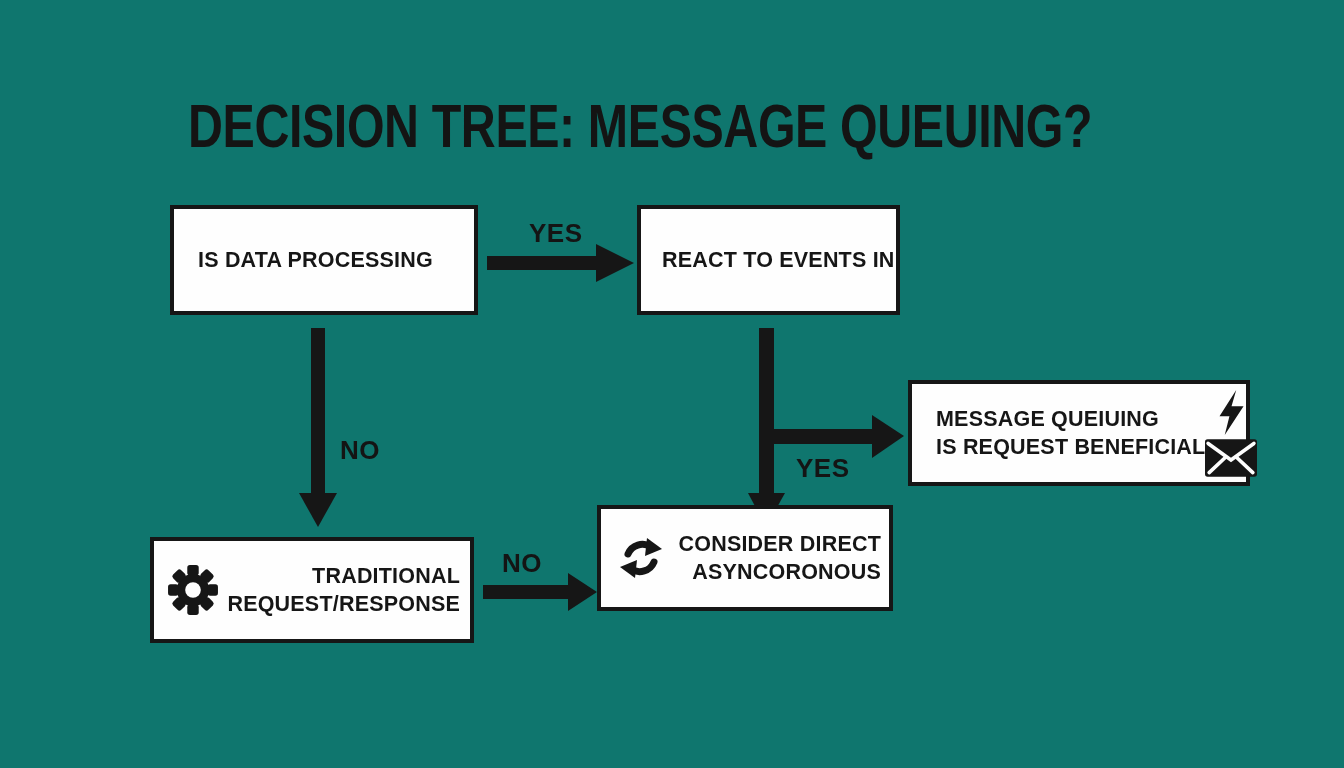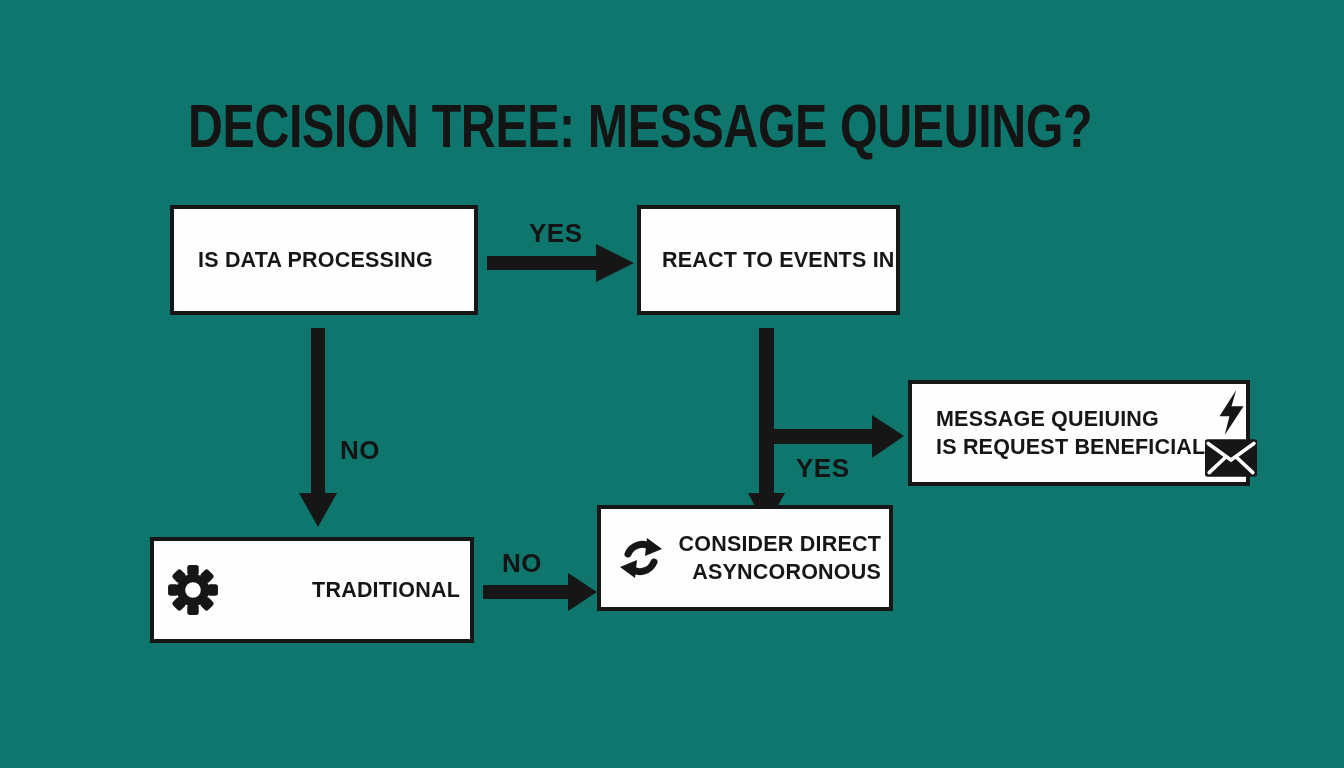--- a/index.html
+++ b/index.html
@@ -118,20 +118,21 @@
         <rect x="39" y="2" width="22" height="20" rx="5" transform="rotate(135 50 50)"></rect>
         <rect x="39" y="2" width="22" height="20" rx="5" transform="rotate(180 50 50)"></rect>
         <rect x="39" y="2" width="22" height="20" rx="5" transform="rotate(225 50 50)"></rect>
         <rect x="39" y="2" width="22" height="20" rx="5" transform="rotate(270 50 50)"></rect>
         <rect x="39" y="2" width="22" height="20" rx="5" transform="rotate(315 50 50)"></rect>
       </g>
       <circle cx="50" cy="50" r="15" fill="#fefefe"></circle>
     </svg>
     <div class="lines">
       <div>TRADITIONAL</div>
+      <div>REQUEST/RESPONSE</div>
     </div>
   </div>
 
   <div class="node node-direct">
     <svg class="icon" width="50" height="50" viewBox="0 0 100 100">
       <g stroke="#161616" stroke-width="14" fill="none" stroke-linecap="round">
         <path d="M24 42 A 31 31 0 0 1 70 28"></path>
         <path d="M76 58 A 31 31 0 0 1 30 72"></path>
       </g>
       <polygon fill="#161616" points="62,10 92,32 58,46"></polygon>

